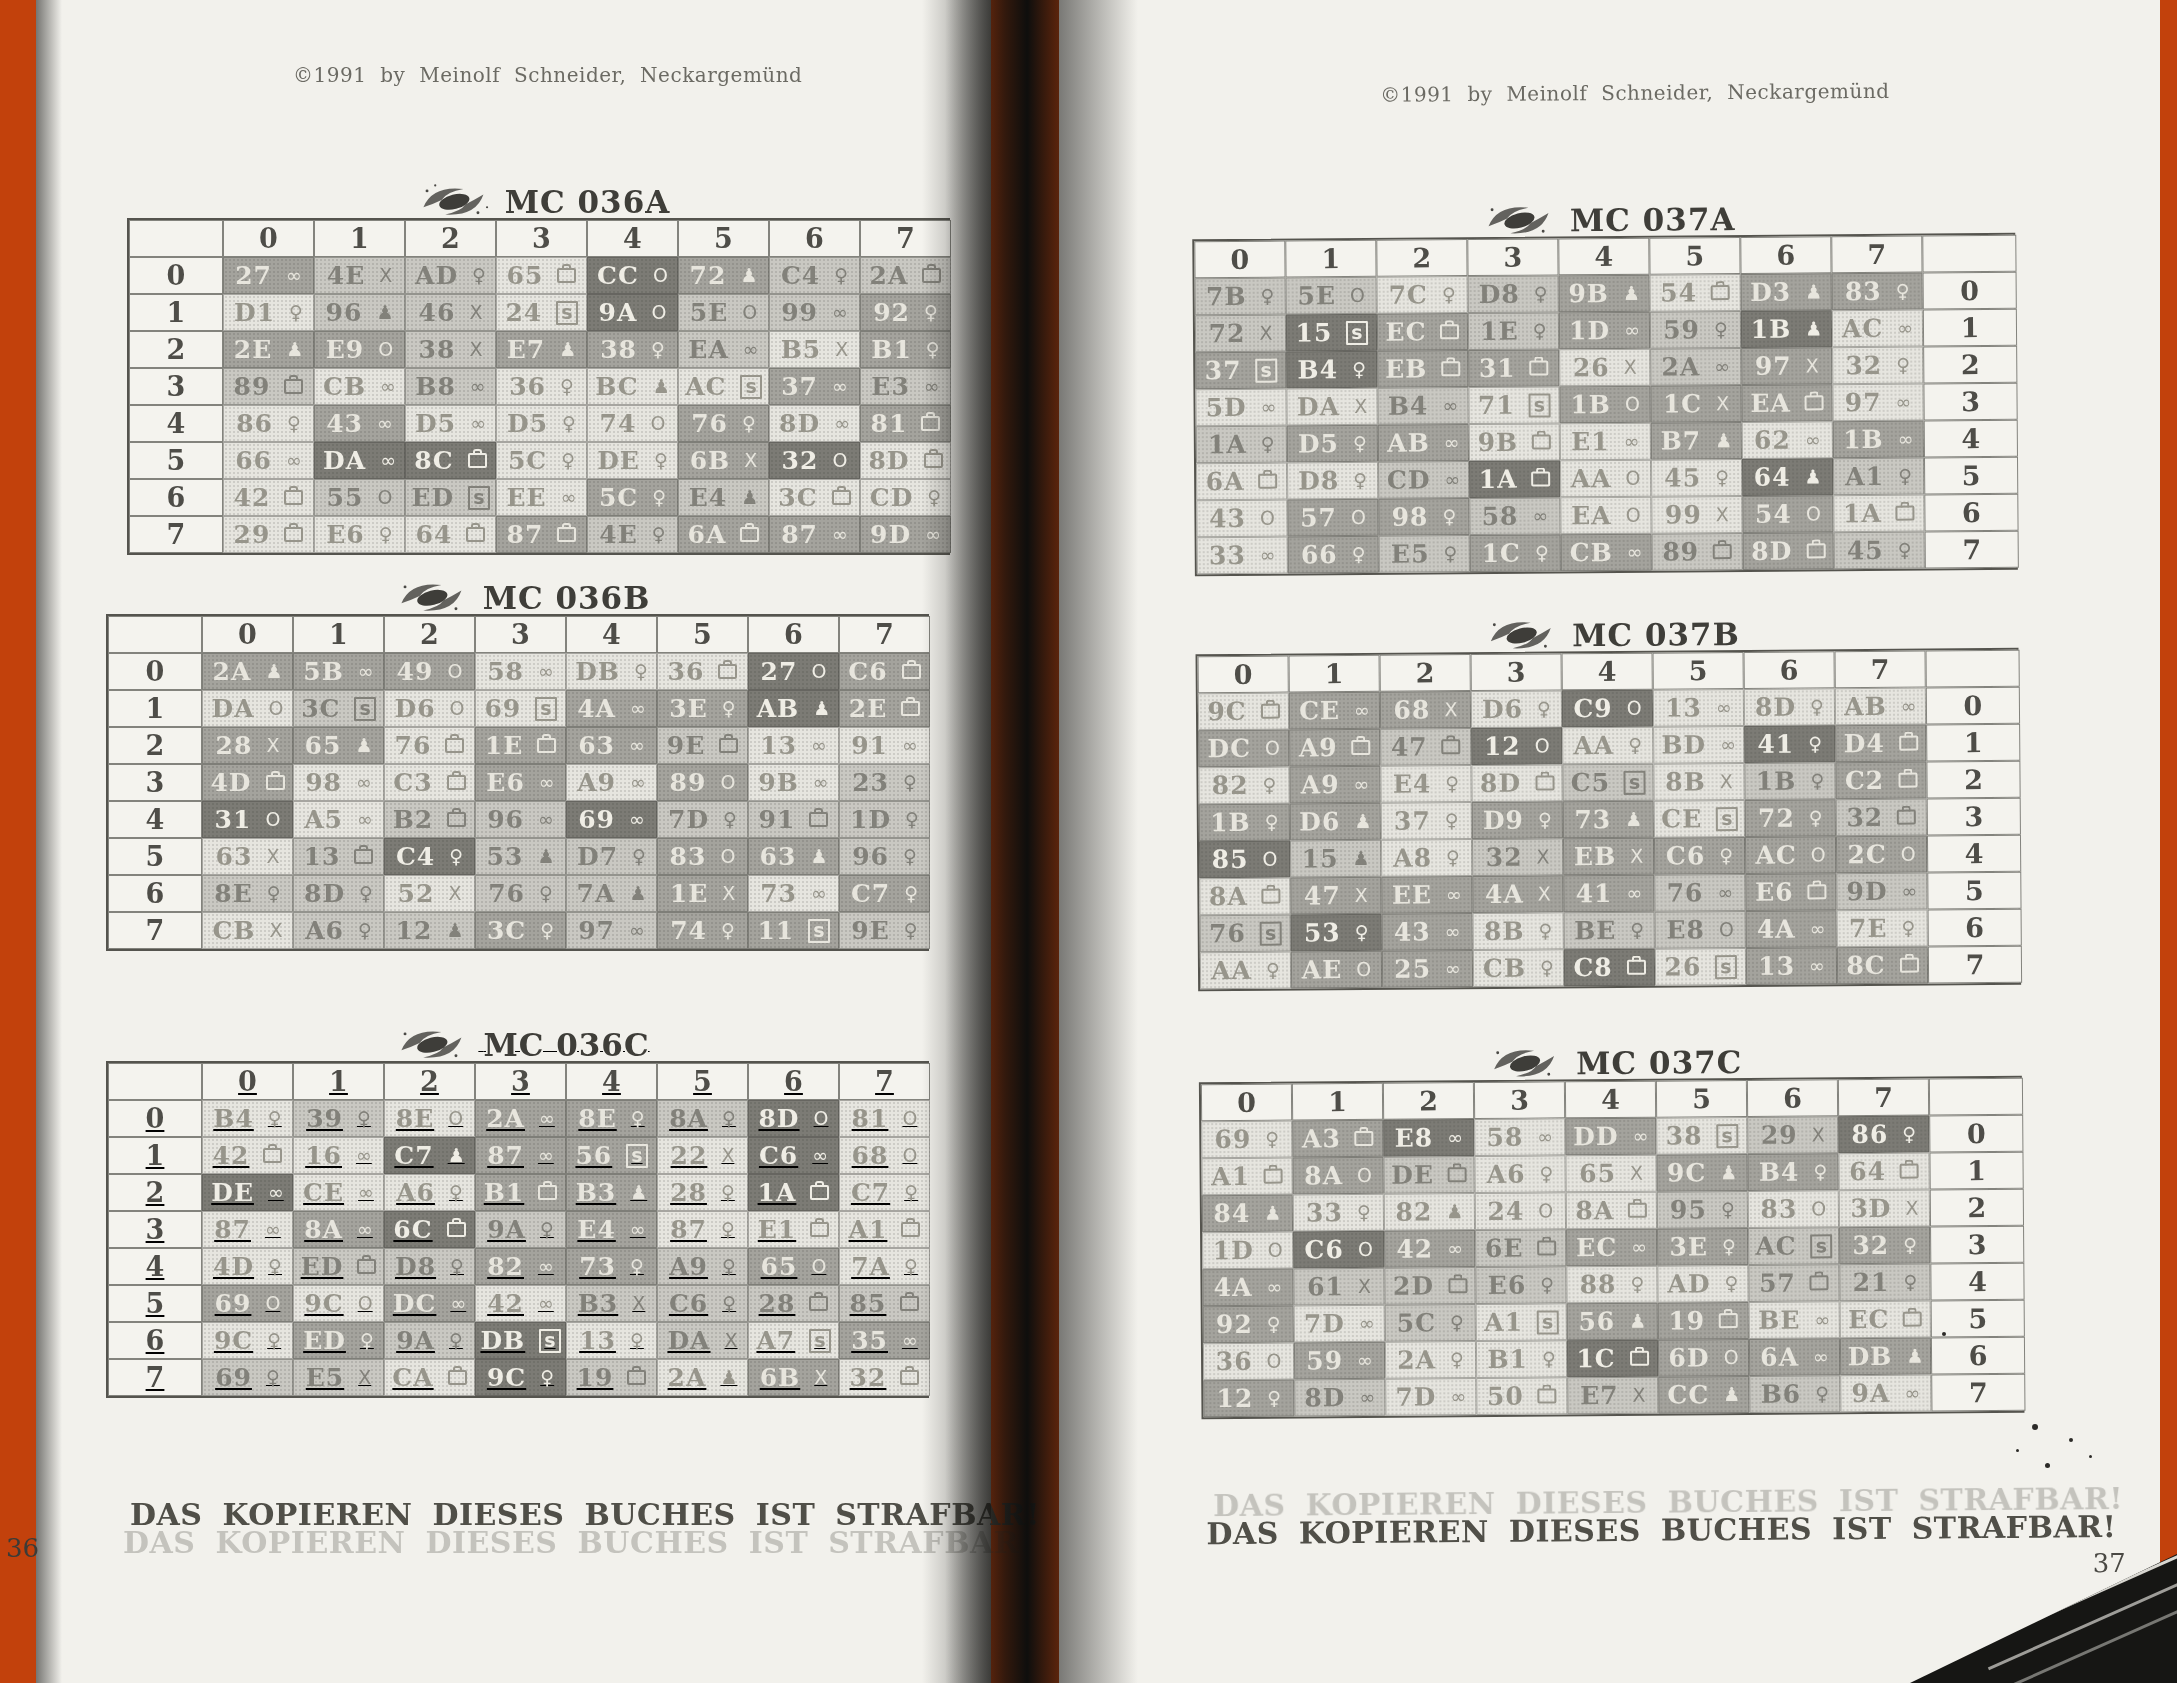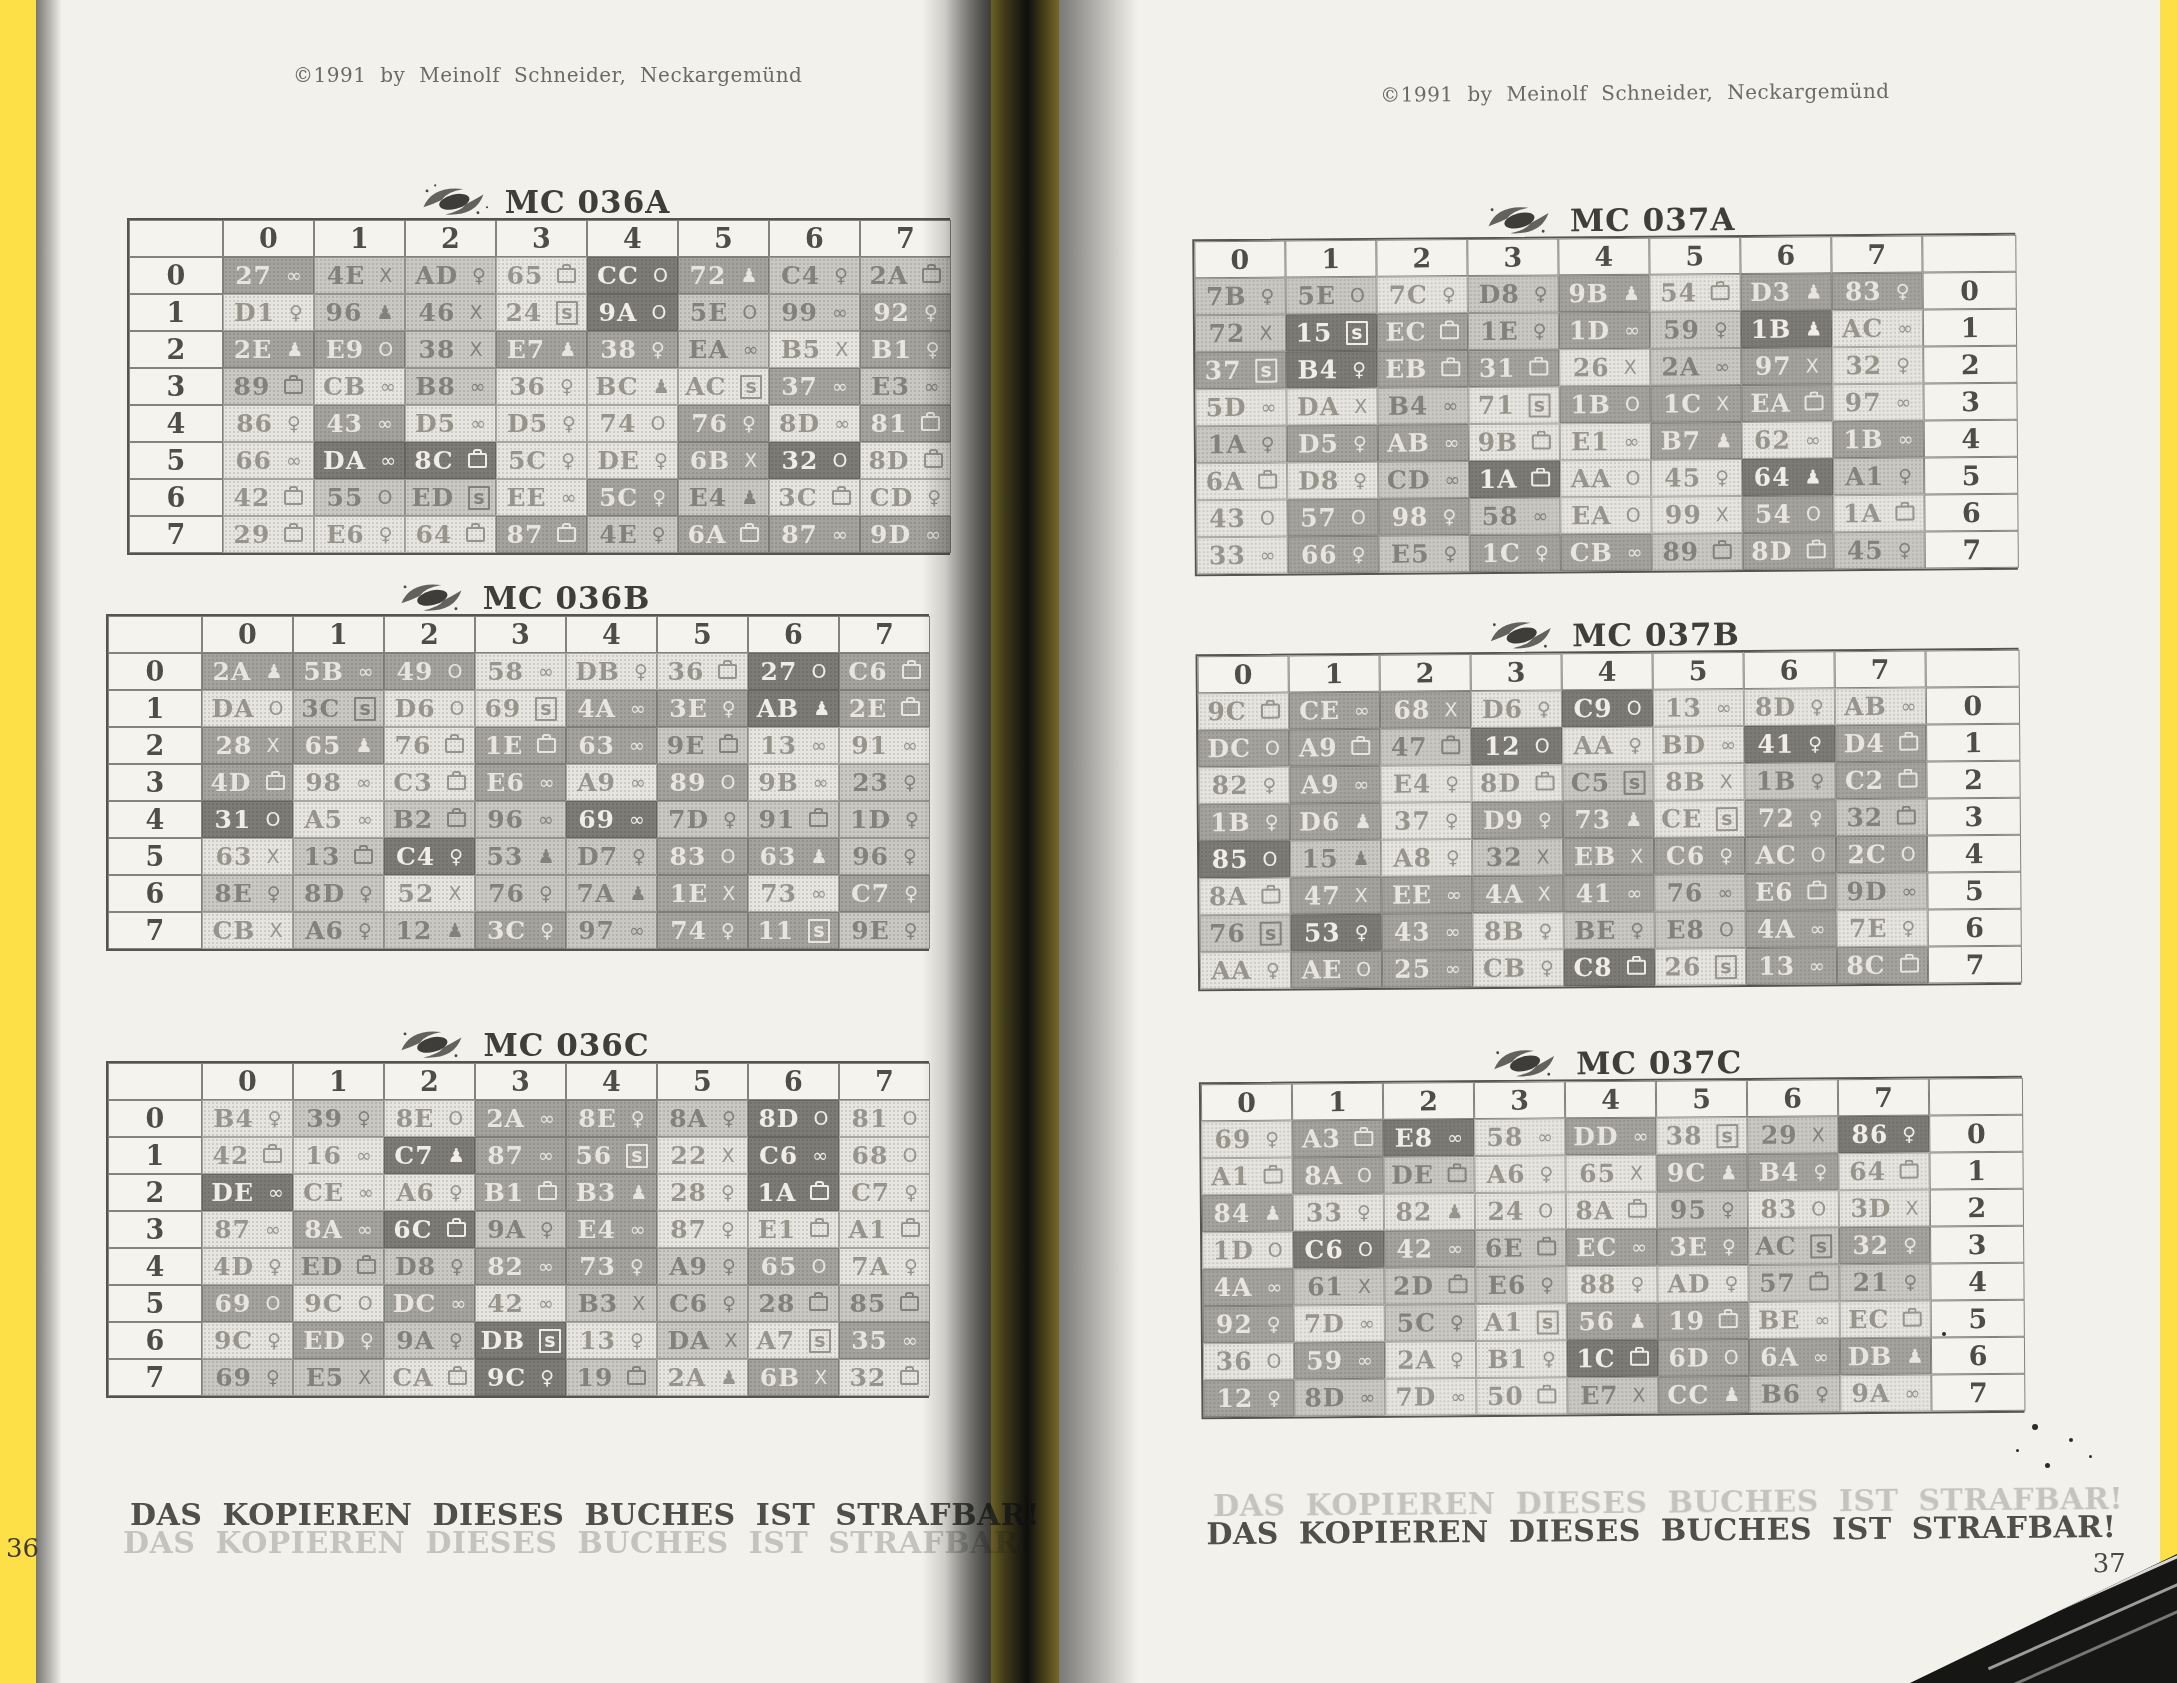--- a/index.html
+++ b/index.html
@@ -1,17 +1,17 @@
 <!DOCTYPE html>
 <html><head>
 <meta charset="utf-8">
 <style>
   html,body{margin:0;padding:0;background:#21211f;}
   .book{position:relative;width:2177px;height:1683px;overflow:hidden;
-        font-family:"DejaVu Serif","Liberation Serif",serif;background:#fde047;}
+        font-family:"DejaVu Serif","Liberation Serif",serif;background:#c2410c;}
   .page{position:absolute;top:0;height:1683px;background:#f2f1ec;}
   .page.left{left:36px;width:955px;}
   .page.right{left:1059px;width:1101px;}
   .page.left::before{content:"";position:absolute;left:0;top:0;bottom:0;width:26px;
         background:linear-gradient(90deg,rgba(15,15,13,.55),rgba(15,15,13,0));}
   .page.left::after{content:"";position:absolute;right:0;top:0;bottom:0;width:69px;
         background:linear-gradient(90deg,rgba(22,22,20,0),rgba(22,22,20,.5));}
   .page.right::before{content:"";position:absolute;left:0;top:0;bottom:0;width:79px;
         background:linear-gradient(90deg,rgba(22,22,20,.55),rgba(22,22,20,0));}
   .spine{position:absolute;left:945px;top:0;width:158px;height:1683px;
@@ -628,21 +628,21 @@
             <span class="val">11</span>
             <span class="ic ic-doc">s</span>
           </div>
           <div class="cell s2">
             <span class="val">9E</span>
             <span class="ic ic-pin">♀</span>
           </div>
         </div>
     </section>
 
-    <section class="tbl" style="left:70px;top:1025px;">
+    <section class="tbl" style="left:70px;top:1025px;text-decoration:underline;">
       <div class="title-row">
         <svg class="logo" width="91" height="40" viewBox="0 0 100 44">
           <ellipse cx="52" cy="24" rx="17" ry="8" fill="#3e3d39" transform="rotate(-14 52 24)"></ellipse>
           <path d="M18 30 Q28 6 62 10 Q44 13 38 22 Q30 26 18 30 Z" fill="#4a4945" opacity=".85"></path>
           <path d="M84 16 Q76 40 42 38 Q60 34 64 27 Q74 22 84 16 Z" fill="#4a4945" opacity=".85"></path>
           <circle cx="22" cy="12" r="1.6" fill="#4a4945"></circle>
             <circle cx="78" cy="36" r="1.6" fill="#4a4945"></circle>
         </svg>
         <span class="tbl-title">MC 036C</span>
       </div>

